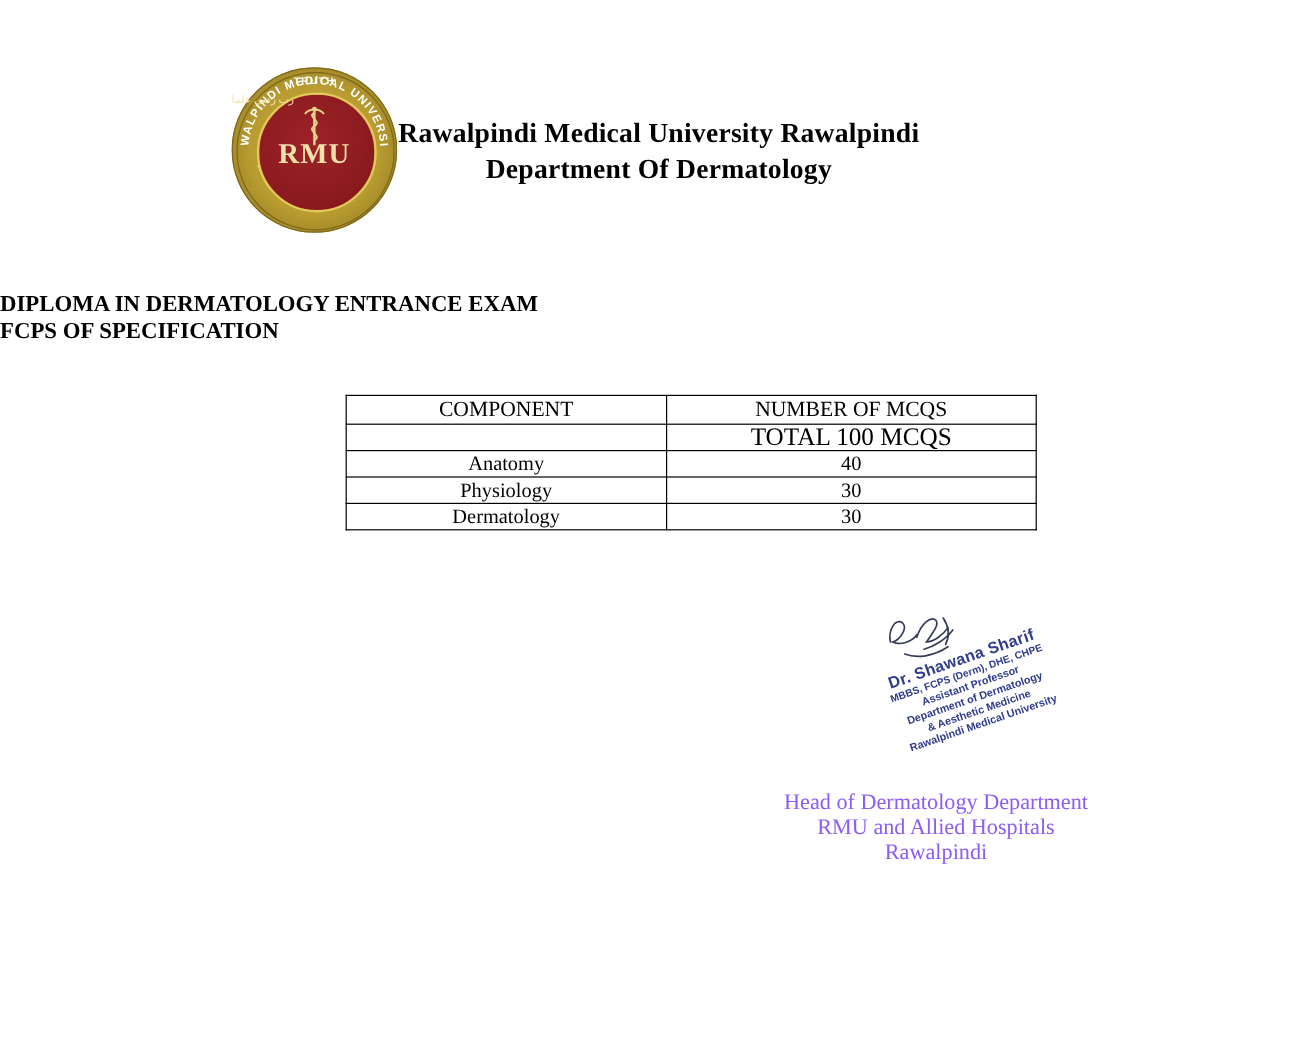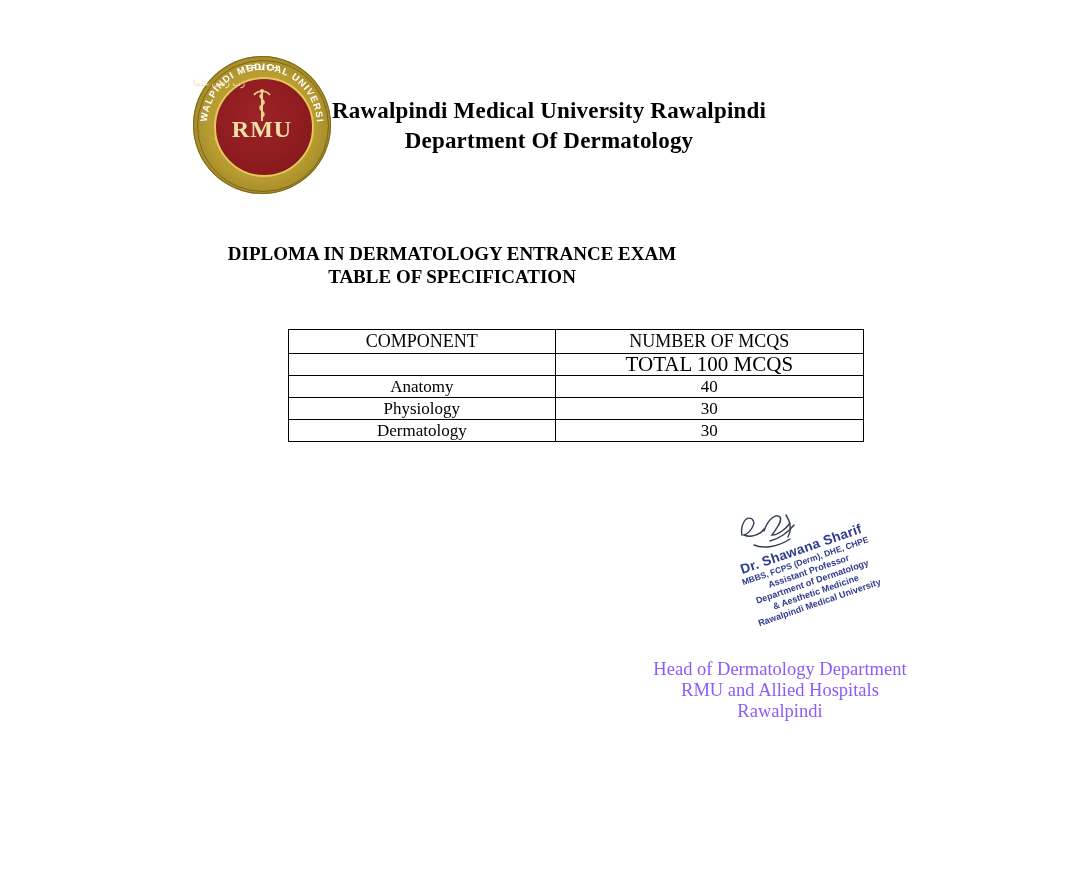--- a/index.html
+++ b/index.html
@@ -124,21 +124,20 @@
     font-size: 7.5px;
     letter-spacing: 1px;
   }
 
   
   .exam-title {
     position: absolute;
     left: 0;
     top: 242px;
     width: 904px;
-    text-align: center;
     font-family: "Liberation Serif", serif;
     font-weight: bold;
     font-size: 19px;
     line-height: 23px;
     color: #000;
   }
 
   
   .spec-table {
     position: absolute;
@@ -271,21 +270,21 @@
       <path d="M13 6 C6 9, 20 13, 13 17 C6 21, 20 25, 13 29" fill="none" stroke="#e8d48f" stroke-width="1.6"></path>
       <path d="M5 7 C9 2, 17 2, 21 7" fill="none" stroke="#e8d48f" stroke-width="1.6"></path>
       <circle cx="13" cy="3" r="2" fill="#e8d48f"></circle>
     </svg>
 
     <div class="rmu-text">RMU</div>
   </div>
 
   <div class="exam-title">
     <div>DIPLOMA IN DERMATOLOGY ENTRANCE EXAM</div>
-    <div>TABLE OF SPECIFICATION</div>
+    <div>FCPS OF SPECIFICATION</div>
   </div>
 
   <table class="spec-table">
     <colgroup>
         <col class="c1">
         <col class="c2">
       </colgroup>
     <tbody>
       <tr class="header-row">
         <th>COMPONENT</th>

